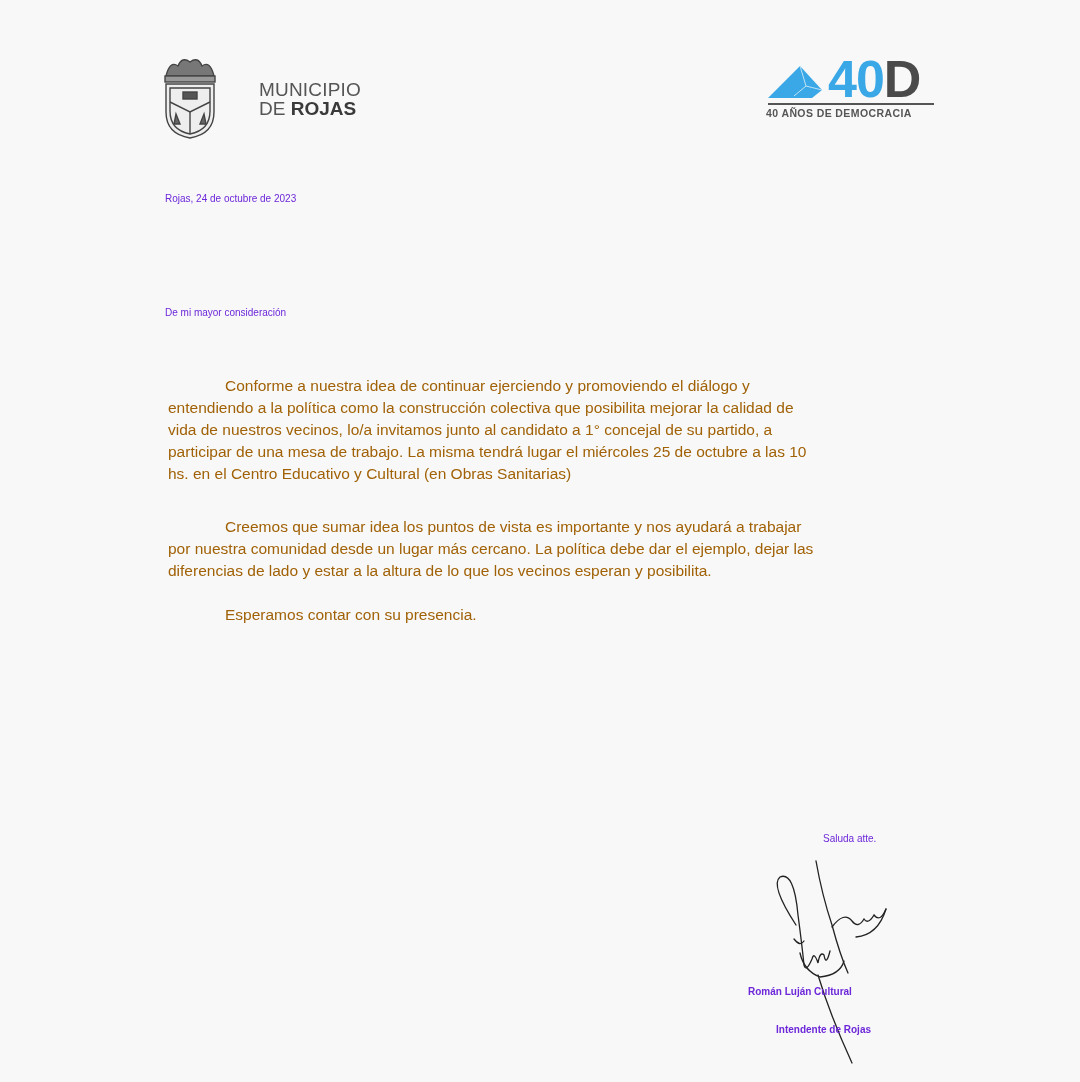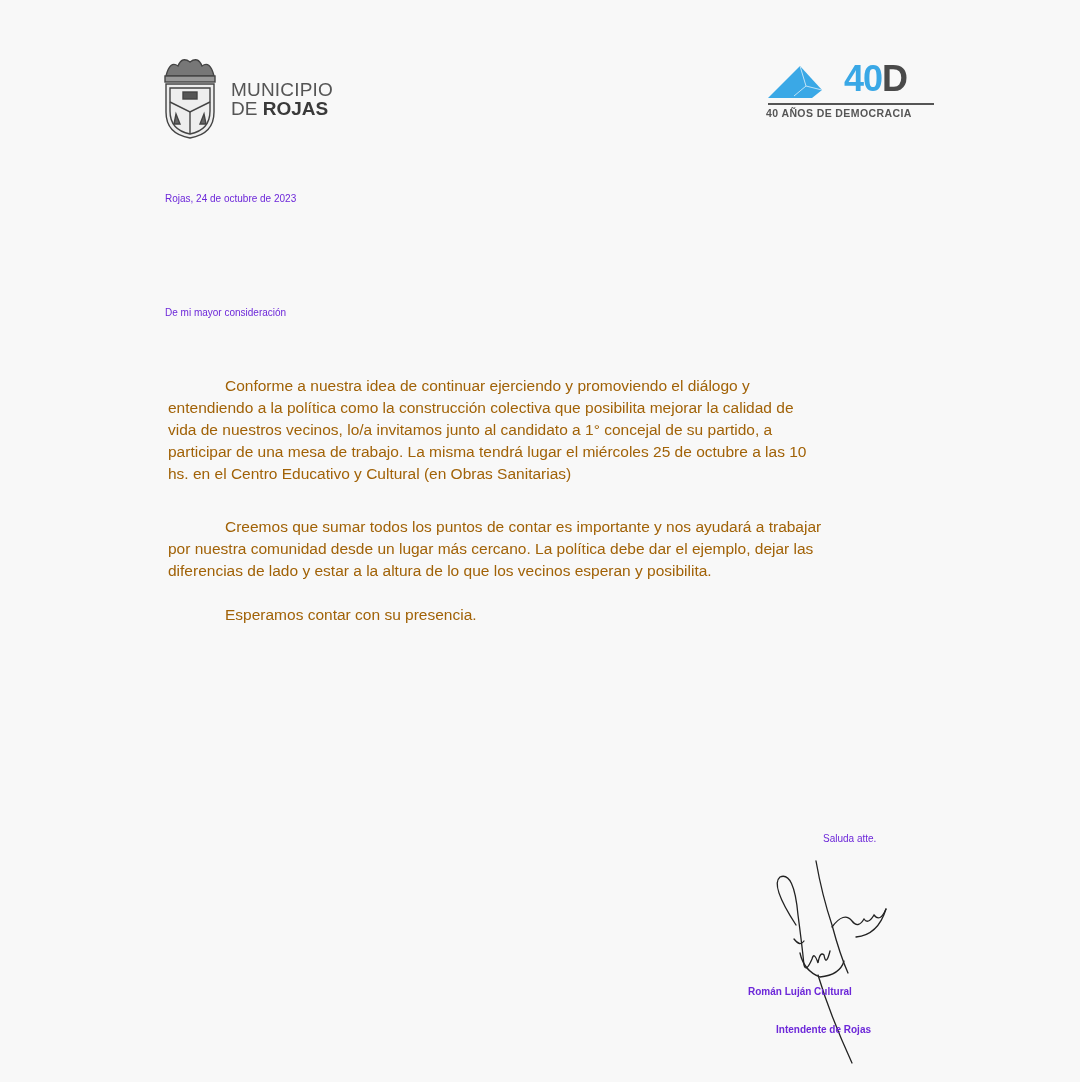--- a/index.html
+++ b/index.html
@@ -8,28 +8,28 @@
     background: #f8f8f8;
     position: relative;
     overflow: hidden;
     font-family: "Liberation Sans", "DejaVu Sans", sans-serif;
     color: #111;
   }
   .page { position: absolute; inset: 0; }
 
   
   .crest { position: absolute; left: 160px; top: 54px; width: 60px; height: 86px; }
-  .muni { position: absolute; left: 231px; top: 80px; line-height: 19px; color: #555; }
+  .muni { position: absolute; left: 259px; top: 80px; line-height: 19px; color: #555; }
   .muni .l1 { font-size: 19px; letter-spacing: 0.2px; font-weight: 400; display: block; }
   .muni .l2 { font-size: 19px; display: block; }
   .muni .l2 .de { font-weight: 400; }
   .muni .l2 .rojas { font-weight: 700; color: #3a3a3a; }
 
   .logo40 { position: absolute; left: 766px; top: 60px; width: 170px; height: 62px; }
-  .logo40 .num { position: absolute; left: 78px; top: -6px; font-size: 36px; font-weight: 700; letter-spacing: -1px; line-height: 50px; }
+  .logo40 .num { position: absolute; left: 62px; top: -6px; font-size: 52px; font-weight: 700; letter-spacing: -1px; line-height: 50px; }
   .logo40 .num .f { color: #3aa8e6; }
   .logo40 .num .d { color: #4a4a4a; }
   .logo40 .rule { position: absolute; left: 2px; top: 43px; width: 166px; height: 2px; background: #555; }
   .logo40 .tag { position: absolute; left: 0; top: 47px; font-size: 10.5px; font-weight: 700; color: #555; letter-spacing: 0.4px; white-space: nowrap; }
 
   
   .txt { position: absolute; font-size: 10px; line-height: 22px; color: #6d28d9; white-space: nowrap; }
   .date { left: 165px; top: 188px; }
   .salute { left: 165px; top: 302px; }
   .p { position: absolute; left: 168px; font-size: 15.5px; line-height: 22px; color: #a16207; }
@@ -84,21 +84,21 @@
 
   <div class="p p1">
     <span class="line indent">Conforme a nuestra idea de continuar ejerciendo y promoviendo el diálogo y</span>
     <span class="line">entendiendo a la política como la construcción colectiva que posibilita mejorar la calidad de</span>
     <span class="line">vida de nuestros vecinos, lo/a invitamos junto al candidato a 1° concejal de su partido, a</span>
     <span class="line">participar de una mesa de trabajo. La misma tendrá lugar el miércoles 25 de octubre a las 10</span>
     <span class="line">hs. en el Centro Educativo y Cultural (en Obras Sanitarias)</span>
   </div>
 
   <div class="p p2">
-    <span class="line indent">Creemos que sumar todos los puntos de contar es importante y nos ayudará a trabajar</span>
+    <span class="line indent">Creemos que sumar idea los puntos de vista es importante y nos ayudará a trabajar</span>
     <span class="line">por nuestra comunidad desde un lugar más cercano. La política debe dar el ejemplo, dejar las</span>
     <span class="line">diferencias de lado y estar a la altura de lo que los vecinos esperan y posibilita.</span>
   </div>
 
   <div class="p p3">
     <span class="line indent">Esperamos contar con su presencia.</span>
   </div>
 
   <div class="txt closing">Saluda atte.</div>
 

